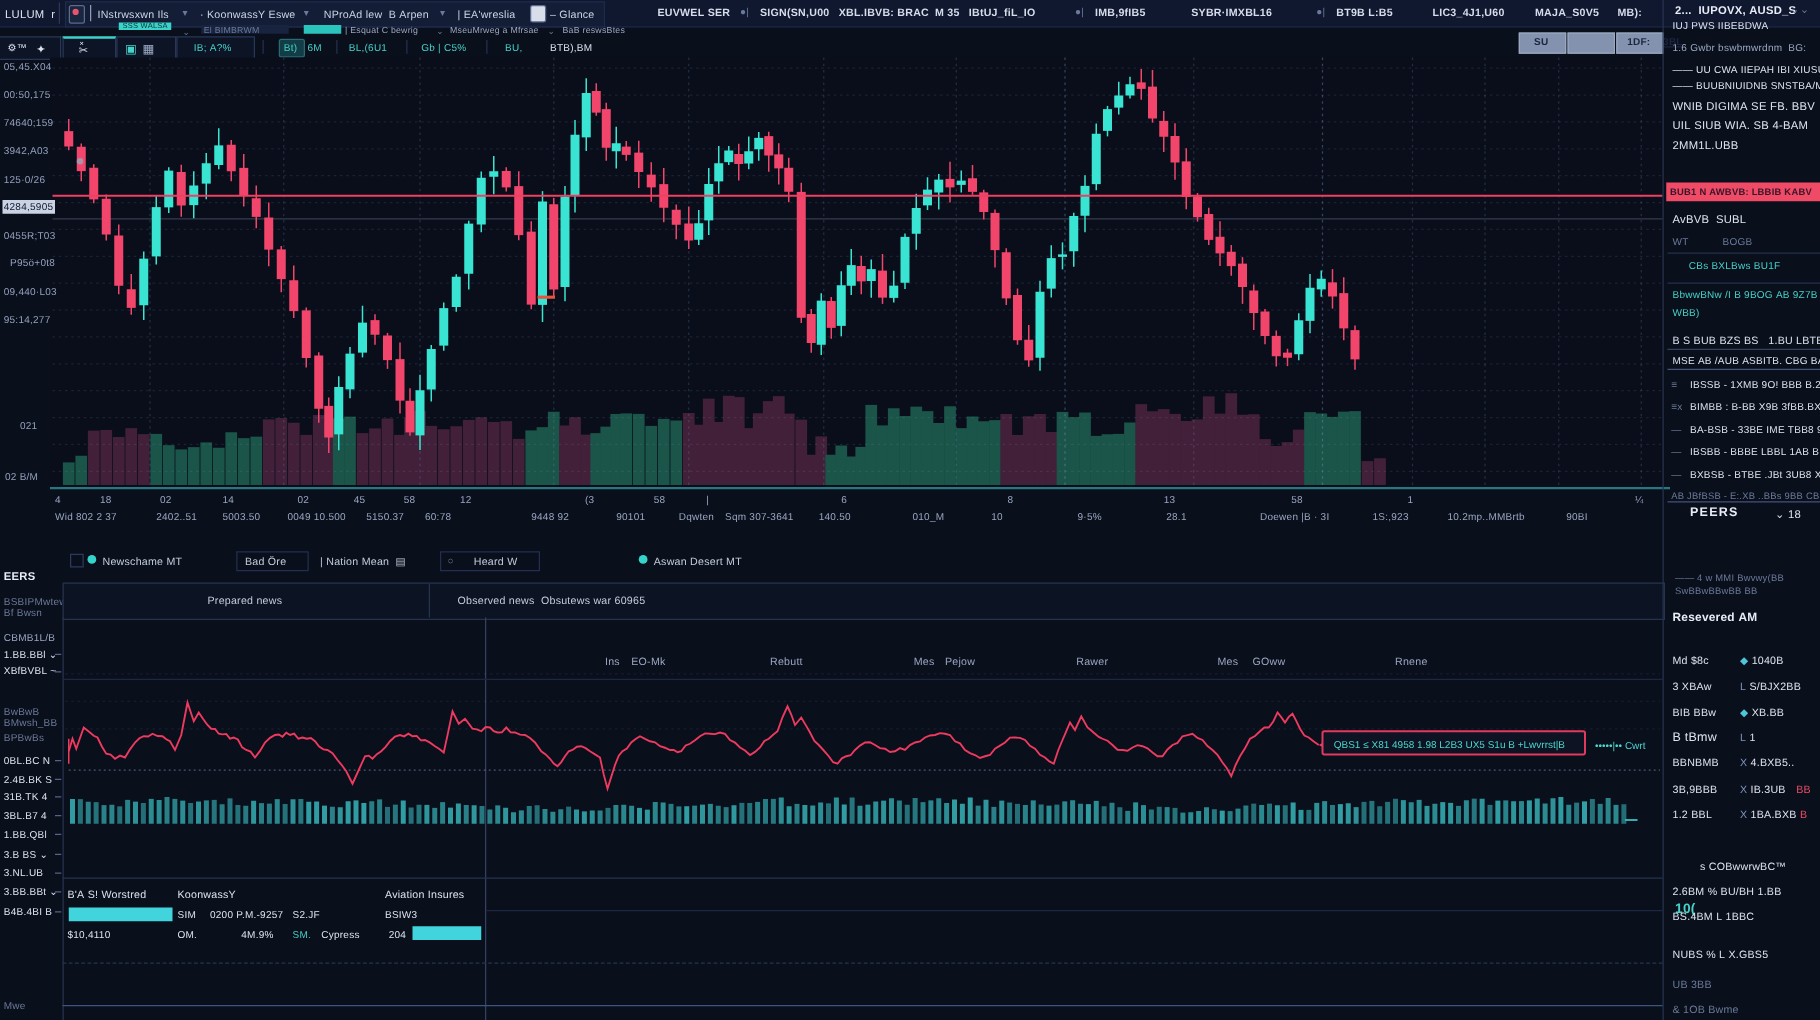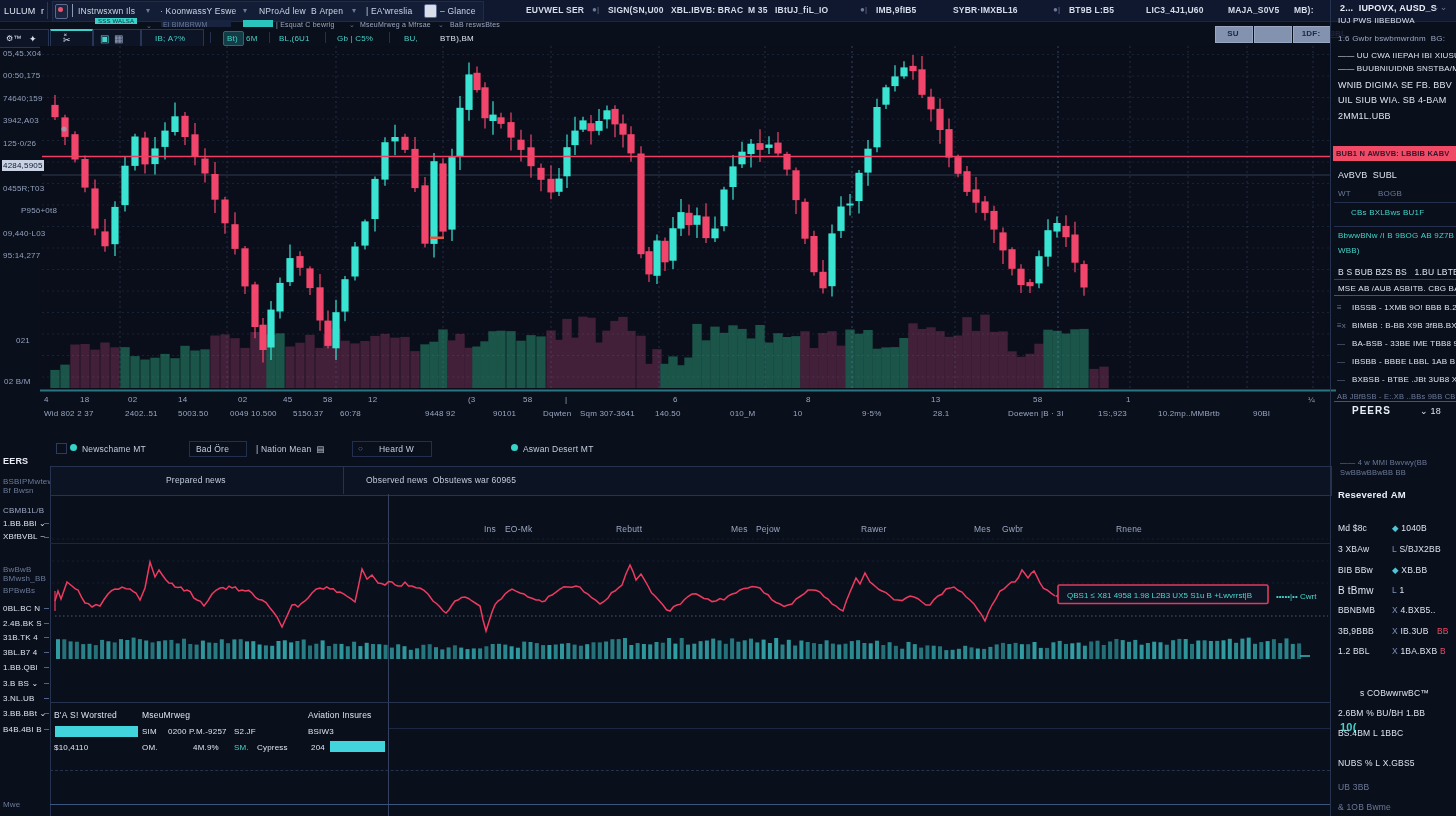--- a/index.html
+++ b/index.html
@@ -464,21 +464,21 @@
     <circle cx="64" cy="129" r="2.6" fill="#9aa4b8" fill-opacity="0.8"></circle>
     <line x1="40" y1="390.5" x2="1336" y2="390.5" stroke="#2a7680" stroke-width="1.8"></line>
   </svg>
 <div class="t " style="left:3px;top:49px;font-size:8px;color:#93a1bc;">05,45.X04</div>
 <div class="t " style="left:3px;top:71px;font-size:8px;color:#93a1bc;">00:50,175</div>
 <div class="t " style="left:3px;top:94px;font-size:8px;color:#93a1bc;">74640;159</div>
 <div class="t " style="left:3px;top:116px;font-size:8px;color:#93a1bc;">3942,A03</div>
 <div class="t " style="left:3px;top:139px;font-size:8px;color:#93a1bc;">125·0/26</div>
 <div class="t" style="left:2px;top:160px;width:40px;background:#c9d3e4;color:#10182c;padding:1px 1px;font-size:8px;">4284,5905</div>
 <div class="t " style="left:3px;top:184px;font-size:8px;color:#93a1bc;">0455R;T03</div>
-<div class="t " style="left:21px;top:206px;font-size:8px;color:#93a1bc;">P95ö+0t8</div>
+<div class="t " style="left:8px;top:206px;font-size:8px;color:#93a1bc;">P95ö+0t8</div>
 <div class="t " style="left:3px;top:229px;font-size:8px;color:#93a1bc;">09,440·L03</div>
 <div class="t " style="left:3px;top:251px;font-size:8px;color:#93a1bc;">95:14,277</div>
 <div class="t " style="left:16px;top:336px;font-size:8px;color:#93a1bc;">021</div>
 <div class="t " style="left:4px;top:377px;font-size:8px;color:#93a1bc;">02&nbsp;B/M</div>
 <div class="t " style="left:44px;top:395px;font-size:8px;color:#9aa7c0;">4</div>
 <div class="t " style="left:80px;top:395px;font-size:8px;color:#9aa7c0;">18</div>
 <div class="t " style="left:128px;top:395px;font-size:8px;color:#9aa7c0;">02</div>
 <div class="t " style="left:178px;top:395px;font-size:8px;color:#9aa7c0;">14</div>
 <div class="t " style="left:238px;top:395px;font-size:8px;color:#9aa7c0;">02</div>
 <div class="t " style="left:283px;top:395px;font-size:8px;color:#9aa7c0;">45</div>
@@ -565,21 +565,21 @@
 <div class="hline" style="left:389px;top:728px;width:941px;border-color:#1c2742;"></div>
 <div class="hline" style="left:50px;top:770px;width:1280px;border-top:1px dashed #26334f;"></div>
 <div class="hline" style="left:50px;top:804px;width:1280px;border-color:#3a567e;"></div>
 <div class="t " style="left:484px;top:524px;font-size:8.5px;color:#9aa7c0;">Ins</div>
 <div class="t " style="left:505px;top:524px;font-size:8.5px;color:#9aa7c0;">EO-Mk</div>
 <div class="t " style="left:616px;top:524px;font-size:8.5px;color:#9aa7c0;">Rebutt</div>
 <div class="t " style="left:731px;top:524px;font-size:8.5px;color:#9aa7c0;">Mes</div>
 <div class="t " style="left:756px;top:524px;font-size:8.5px;color:#9aa7c0;">Pejow</div>
 <div class="t " style="left:861px;top:524px;font-size:8.5px;color:#9aa7c0;">Rawer</div>
 <div class="t " style="left:974px;top:524px;font-size:8.5px;color:#9aa7c0;">Mes</div>
-<div class="t " style="left:1002px;top:524px;font-size:8.5px;color:#9aa7c0;">Gwbr</div>
+<div class="t " style="left:1002px;top:524px;font-size:8.5px;color:#9aa7c0;">GOww</div>
 <div class="t " style="left:1116px;top:524px;font-size:8.5px;color:#9aa7c0;">Rnene</div>
 <svg style="position:absolute;left:0;top:0" width="1456" height="816">
     <line x1="52" y1="539" x2="1328" y2="539" stroke="#7aa0d8" stroke-opacity="0.10" stroke-width="1" stroke-dasharray="2 3"></line>
     <line x1="52" y1="561" x2="1328" y2="561" stroke="#7aa0d8" stroke-opacity="0.10" stroke-width="1" stroke-dasharray="2 3"></line>
     <line x1="52" y1="583" x2="1328" y2="583" stroke="#7aa0d8" stroke-opacity="0.10" stroke-width="1" stroke-dasharray="2 3"></line>
     <line x1="55" y1="616" x2="1328" y2="616" stroke="#8fa3c4" stroke-opacity="0.5" stroke-width="1" stroke-dasharray="1.5 2.5"></line>
     <line x1="55" y1="591" x2="55" y2="611" stroke="#ee3a5f" stroke-width="1.2"></line>
     <polyline points="55.0,601.0 58.0,591.0 61.0,599.0 64.0,590.4 67.0,582.0 72.0,586.0 75.0,588.6 78.0,590.0 81.5,597.2 85.0,603.0 88.5,603.6 92.0,607.0 96.0,604.5 100.0,606.0 104.0,599.5 108.0,594.0 111.5,590.6 115.0,589.0 118.5,589.2 122.0,587.0 126.0,588.8 130.0,589.0 133.0,591.4 136.0,593.0 140.0,600.0 145.0,588.0 150.0,562.0 155.0,577.0 159.0,570.0 162.5,575.2 166.0,580.0 169.0,583.0 172.0,583.2 175.0,587.0 178.0,587.5 181.0,587.1 184.0,590.9 187.0,590.0 190.3,591.6 193.7,597.9 197.0,600.0 200.5,601.3 204.0,606.0 208.0,600.7 212.0,594.0 216.0,590.3 220.0,588.0 223.0,587.6 226.0,589.4 229.0,586.1 232.0,588.0 235.3,586.9 238.7,591.0 242.0,590.0 245.3,591.0 248.7,590.4 252.0,593.0 255.3,597.3 258.7,599.5 262.0,600.0 266.0,602.5 270.0,608.0 273.5,612.2 277.0,617.0 282.0,627.0 287.0,616.0 292.0,605.0 295.0,604.5 298.0,607.0 301.5,603.3 305.0,601.0 308.5,597.5 312.0,593.0 316.0,589.2 320.0,588.0 323.3,589.1 326.7,586.9 330.0,589.0 333.3,588.7 336.7,592.3 340.0,592.0 344.0,594.1 348.0,597.0 351.5,599.2 355.0,602.0 358.5,585.9 362.0,569.0 367.0,579.0 372.0,575.0 375.0,578.9 378.0,583.0 381.5,583.5 385.0,585.0 388.5,581.6 392.0,582.0 395.0,584.9 398.0,586.0 401.5,585.9 405.0,582.0 408.5,585.9 412.0,586.0 416.0,587.7 420.0,588.0 424.0,590.4 428.0,594.0 433.0,601.0 436.5,603.5 440.0,607.0 443.0,610.8 446.0,613.0 449.0,609.7 452.0,605.0 455.0,601.0 458.0,600.0 461.5,597.4 465.0,597.0 468.5,598.5 472.0,601.0 476.0,603.5 480.0,606.0 483.0,619.7 486.0,631.0 489.0,621.5 492.0,612.0 495.0,604.6 498.0,601.0 501.5,598.8 505.0,594.0 508.5,591.2 512.0,589.0 516.0,591.1 520.0,593.0 524.0,593.9 528.0,597.0 532.0,598.2 536.0,600.0 539.0,599.9 542.0,601.8 545.0,601.0 548.5,596.4 552.0,595.0 556.0,592.2 560.0,589.0 564.0,586.7 568.0,587.0 572.0,587.3 576.0,586.0 580.0,587.1 584.0,592.0 588.0,594.1 592.0,598.0 596.0,600.4 600.0,604.0 604.0,601.5 608.0,598.0 611.5,592.7 615.0,591.0 618.5,587.8 622.0,585.0 626.0,573.8 630.0,565.0 633.0,571.6 636.0,580.0 641.0,574.0 644.5,579.9 648.0,586.0 651.5,592.8 655.0,596.0 659.0,600.4 663.0,605.0 666.5,609.8 670.0,611.0 673.5,606.7 677.0,605.0 680.5,604.2 684.0,600.0 688.0,596.5 692.0,594.0 696.0,593.8 700.0,596.0 704.0,598.5 708.0,599.0 712.0,601.6 716.0,601.0 720.0,598.5 724.0,600.0 728.0,596.1 732.0,594.0 736.0,593.1 740.0,590.0 744.0,588.4 748.0,588.0 752.0,586.5 756.0,587.0 760.0,588.0 764.0,593.0 768.0,594.7 772.0,600.0 776.0,602.5 780.0,604.0 784.0,606.4 788.0,605.0 792.0,604.0 796.0,599.0 800.0,596.5 804.0,594.0 808.0,590.1 812.0,590.0 816.0,590.3 820.0,592.0 824.0,596.6 828.0,599.0 832.0,603.8 836.0,606.0 839.5,609.1 843.0,611.0 846.5,600.4 850.0,592.0 853.0,585.1 856.0,578.0 860.0,584.0 865.0,573.0 870.0,582.0 873.0,584.4 876.0,587.0 879.0,589.5 882.0,591.0 886.0,592.6 890.0,596.0 894.0,599.8 898.0,600.0 902.0,600.6 906.0,598.0 910.0,596.1 914.0,597.0 918.0,598.7 922.0,602.0 926.0,605.0 930.0,605.0 934.0,599.6 938.0,596.0 942.0,594.3 946.0,589.0 950.0,588.1 954.0,587.0 958.0,590.3 962.0,592.0 966.0,596.8 970.0,600.0 974.0,603.9 978.0,610.0 981.5,614.6 985.0,621.0 988.5,612.0 992.0,605.0 996.0,598.7 1000.0,591.0 1004.0,588.8 1008.0,585.0 1011.5,582.0 1015.0,582.0 1018.5,577.5 1022.0,570.0 1025.0,573.7 1028.0,578.0 1031.0,573.5 1034.0,571.0 1037.0,576.7 1040.0,583.0 1043.5,588.4 1047.0,590.0 1051.0,593.2 1055.0,596.0" fill="none" stroke="#ee3a5f" stroke-width="1.5" stroke-linejoin="miter"></polyline>
     <path d="M1055 596 L1062 592 L1062 600 Z" fill="#ee3a5f"></path>
     <rect x="1058" y="585" width="210" height="18.5" fill="#0d1322" stroke="#e23a5e" stroke-width="1.6" rx="1.5"></rect>
@@ -779,21 +779,21 @@
     <rect x="1259.3" y="642.1" width="4.0" height="16.9" fill="#38b9bd" fill-opacity="0.61"></rect>
     <rect x="1265.6" y="641.1" width="4.0" height="17.9" fill="#38b9bd" fill-opacity="0.85"></rect>
     <rect x="1271.9" y="639.2" width="4.0" height="19.8" fill="#38b9bd" fill-opacity="0.58"></rect>
     <rect x="1278.2" y="643.1" width="4.0" height="15.9" fill="#38b9bd" fill-opacity="0.66"></rect>
     <rect x="1284.5" y="638.4" width="4.0" height="20.6" fill="#38b9bd" fill-opacity="0.69"></rect>
     <rect x="1290.8" y="643.9" width="4.0" height="15.1" fill="#38b9bd" fill-opacity="0.72"></rect>
     <rect x="1297.1" y="643.4" width="4.0" height="15.6" fill="#38b9bd" fill-opacity="0.56"></rect>
     <line x1="1300" y1="656" x2="1310" y2="656" stroke="#38b9bd" stroke-width="1.5"></line>
   </svg>
 <div class="t w" style="left:54px;top:710px;font-size:8.5px;">B'A&nbsp;S!&nbsp;Worstred</div>
-<div class="t w" style="left:142px;top:710px;font-size:8.5px;">MseuMrweg</div>
+<div class="t w" style="left:142px;top:710px;font-size:8.5px;">KoonwassY</div>
 <div class="t w" style="left:308px;top:710px;font-size:8.5px;">Aviation&nbsp;Insures</div>
 <div style="position:absolute;left:55px;top:726px;width:83px;height:11px;background:#41d4dc;"></div>
 <div class="t w" style="left:142px;top:727px;">SIM</div>
 <div class="t w" style="left:168px;top:727px;">0200&nbsp;P.M.-9257</div>
 <div class="t w" style="left:234px;top:727px;">S2.JF</div>
 <div class="t w" style="left:308px;top:727px;">BSIW3</div>
 <div class="t w" style="left:54px;top:743px;">$10,4110</div>
 <div class="t w" style="left:142px;top:743px;">OM.</div>
 <div class="t w" style="left:193px;top:743px;">4M.9%</div>
 <div class="t teal" style="left:234px;top:743px;">SM.</div>

